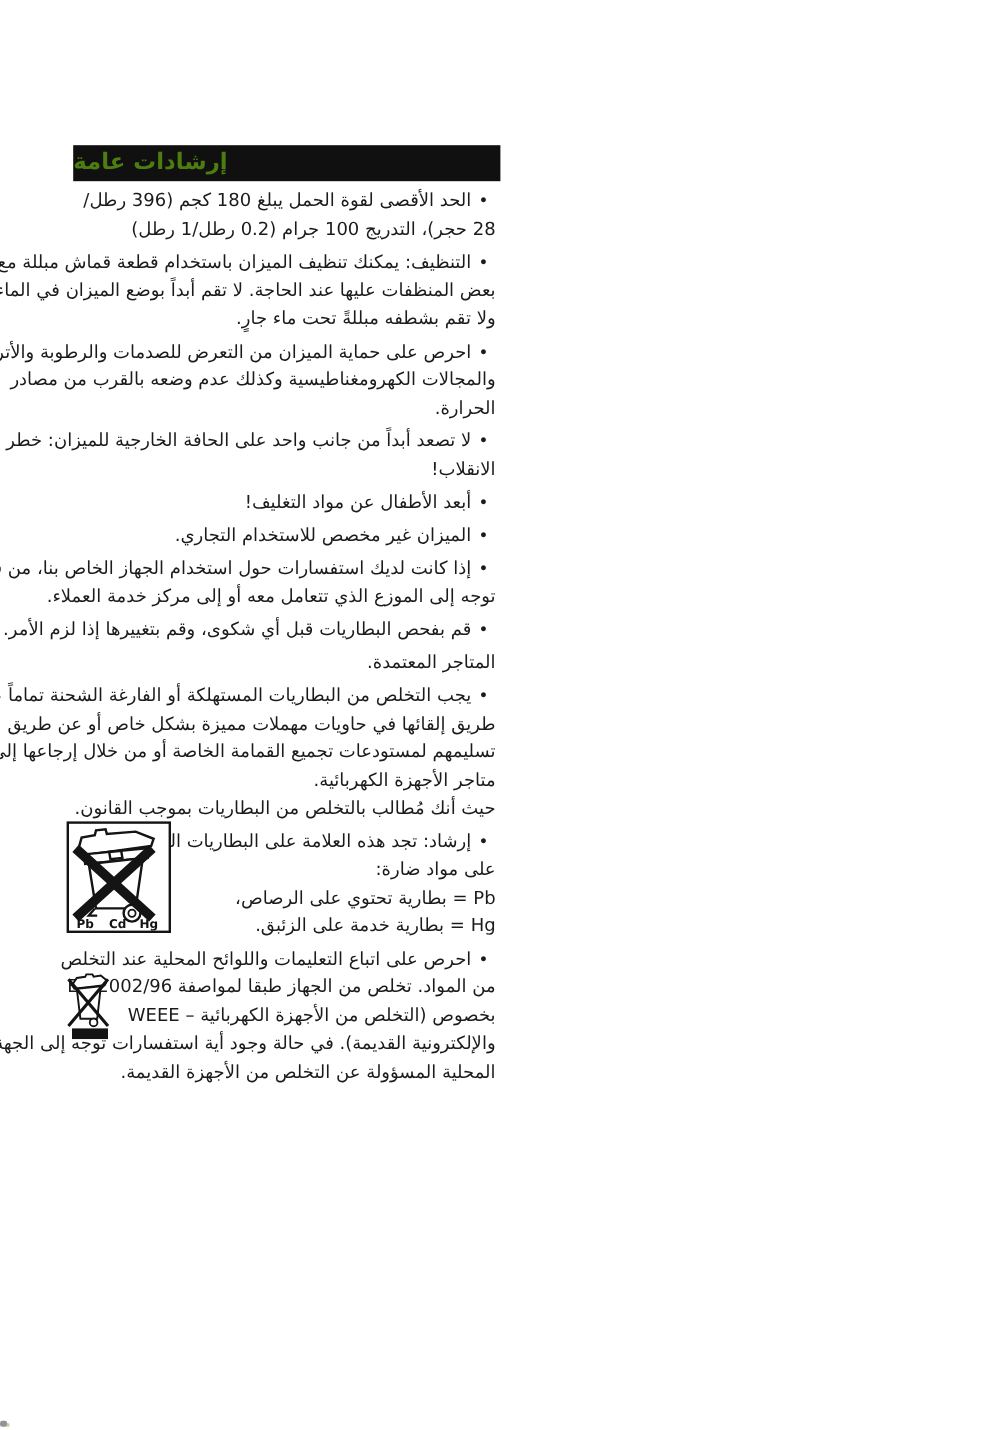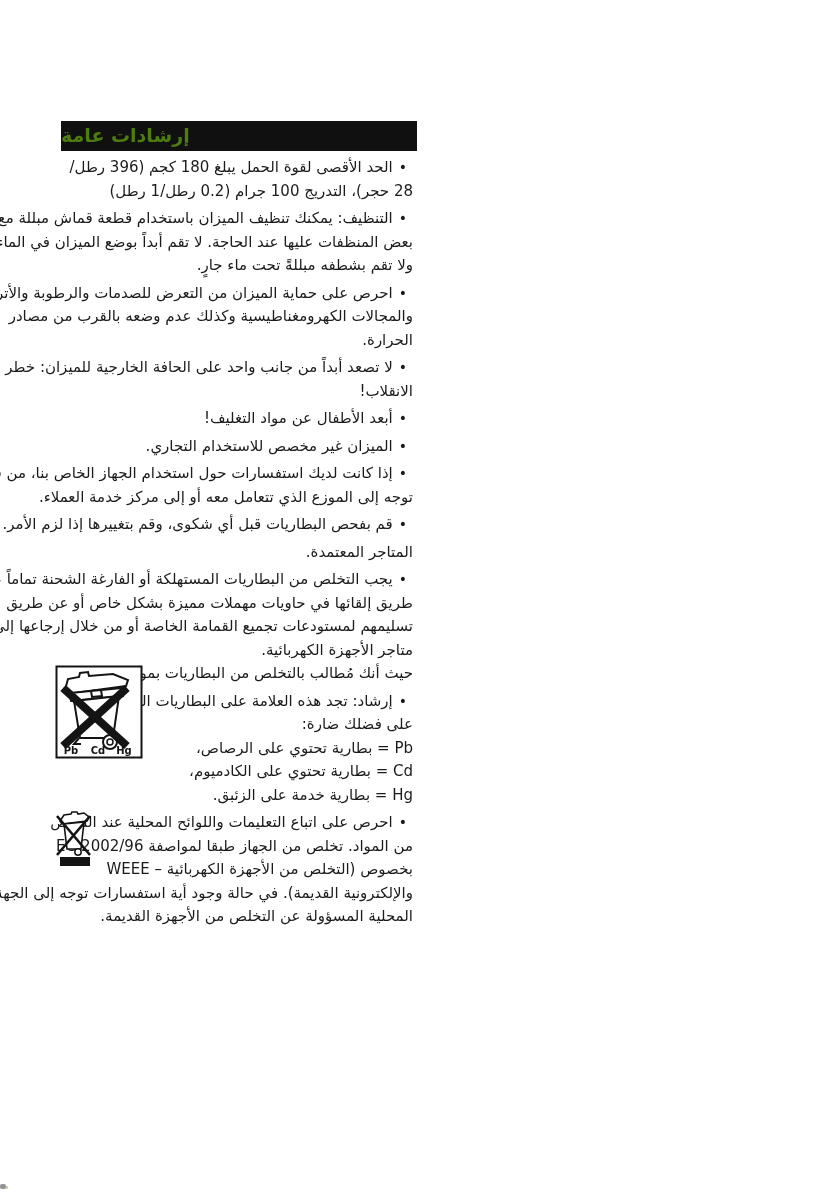--- a/index.html
+++ b/index.html
@@ -31,21 +31,21 @@
     line-height:23.5px;
     height:23.5px;
   }
   .text-line.first{padding-left:0;padding-right:6px;}
   .bullet-marker{
     display:inline-block;
     margin-left:6px;
     font-size:14px;
   }
   .battery-icon{
-    position:absolute;left:55px;top:665px;width:88px;height:94px;border-radius:20px;
+    position:absolute;left:55px;top:684px;width:88px;height:94px;border-radius:20px;
   }
   .weee-icon{
     position:absolute;left:56px;top:810px;width:36px;height:56px;
   }
   .artifact-a{
     position:absolute;left:0px;top:1184px;width:6px;height:5px;
     background:#3a3a42;opacity:.55;border-radius:2px;
   }
   .artifact-b{
     position:absolute;left:5px;top:1186px;width:3px;height:3px;
@@ -99,23 +99,22 @@
       </div>
       <div class="bullet-para">
         <div class="text-line first" dir="rtl"><span class="bullet-marker">•</span>يجب التخلص من البطاريات المستهلكة أو الفارغة الشحنة تماماً عن</div>
         <div class="text-line" dir="rtl">طريق إلقائها في حاويات مهملات مميزة بشكل خاص أو عن طريق</div>
         <div class="text-line" dir="rtl">تسليمهم لمستودعات تجميع القمامة الخاصة أو من خلال إرجاعها إلى</div>
         <div class="text-line" dir="rtl">متاجر الأجهزة الكهربائية.</div>
         <div class="text-line" dir="rtl">حيث أنك مُطالب بالتخلص من البطاريات بموجب القانون.</div>
       </div>
       <div class="bullet-para">
         <div class="text-line first" dir="rtl"><span class="bullet-marker">•</span>إرشاد: تجد هذه العلامة على البطاريات المحتوية</div>
-        <div class="text-line" dir="rtl">على فضلك ضارة:</div>
+        <div class="text-line" dir="rtl">على مواد ضارة:</div>
         <div class="text-line" dir="rtl">Pb = بطارية تحتوي على الرصاص،</div>
-        <div class="text-line" dir="rtl">Cd = بطارية تحتوي على الكادميوم،</div>
         <div class="text-line" dir="rtl">Hg = بطارية خدمة على الزئبق.</div>
       </div>
       <div class="bullet-para">
         <div class="text-line first" dir="rtl"><span class="bullet-marker">•</span>احرص على اتباع التعليمات واللوائح المحلية عند التخلص</div>
         <div class="text-line" dir="rtl">من المواد. تخلص من الجهاز طبقا لمواصفة 2002/96/EC</div>
         <div class="text-line" dir="rtl"><span>بخصوص (التخلص من الأجهزة الكهربائية</span> <span dir="ltr">WEEE –</span></div>
         <div class="text-line" dir="rtl">والإلكترونية القديمة). في حالة وجود أية استفسارات توجه إلى الجهة</div>
         <div class="text-line" dir="rtl">المحلية المسؤولة عن التخلص من الأجهزة القديمة.</div>
       </div>
     </div>

